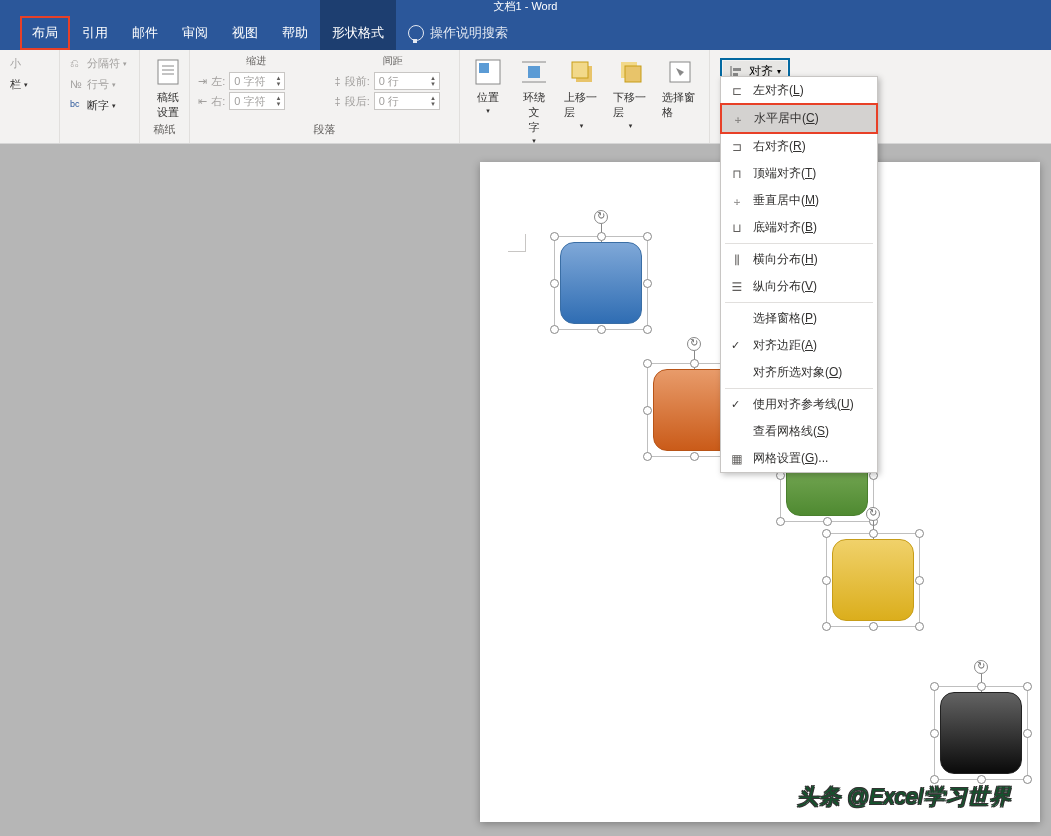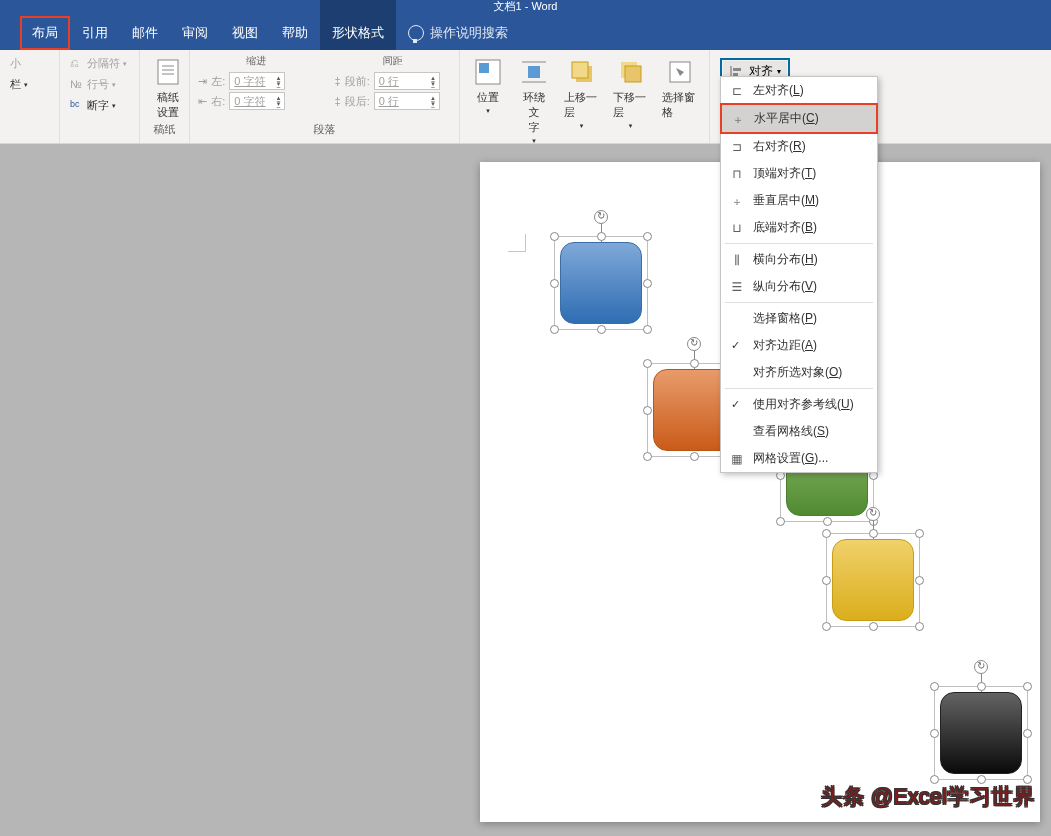--- a/index.html
+++ b/index.html
@@ -19,21 +19,21 @@
 .ribbon-group { border-right: 1px solid #e1dfdd; padding: 4px 8px; display: flex; flex-direction: column; justify-content: space-between; }
 .group-label { text-align: center; font-size: 11px; color: #605e5c; padding-bottom: 2px; }
 .group-body { flex: 1; display: flex; align-items: flex-start; gap: 6px; }
 .mini-btn { display: flex; align-items: center; gap: 3px; font-size: 11px; color: #323130; cursor: pointer; padding: 2px; }
 .mini-btn.disabled { color: #a19f9d; }
 .mini-icon { width: 14px; height: 14px; display: inline-block; }
 .stack { display: flex; flex-direction: column; gap: 2px; }
 .big-btn { display: flex; flex-direction: column; align-items: center; gap: 2px; font-size: 11px; color: #323130; cursor: pointer; padding: 2px 4px; }
 .big-icon { width: 32px; height: 32px; }
 .spin-row { display: flex; align-items: center; gap: 4px; font-size: 11px; color: #a19f9d; }
-.spin-input { width: 56px; height: 18px; border: 1px solid #c8c6c4; background: #fff; font-size: 11px; padding: 0 4px; color: #a19f9d; display: flex; align-items: center; justify-content: space-between; text-decoration: underline; }
+.spin-input { width: 56px; height: 18px; border: 1px solid #c8c6c4; background: #fff; font-size: 11px; padding: 0 4px; color: #a19f9d; display: flex; align-items: center; justify-content: space-between; }
 .spin-input.wide { width: 66px; text-align: right; }
 .carets { font-size: 7px; line-height: 6px; color: #605e5c; display: flex; flex-direction: column; }
 .header-label { font-size: 10px; color: #605e5c; text-align: center; padding-bottom: 2px; }
 
 .align-btn-wrap { position: absolute; top: 8px; left: 720px; border: 2px solid #0369a1; padding: 1px; }
 .align-btn { background: #e7e6e4; padding: 2px 6px; display: flex; align-items: center; gap: 4px; font-size: 12px; }
 .align-btn .caret { font-size: 8px; }
 
 .dropdown { position: absolute; top: 76px; left: 720px; width: 158px; background: #fff; border: 1px solid #c8c6c4; box-shadow: 2px 2px 6px rgba(0,0,0,0.25); z-index: 10; }
 .dd-item { display: flex; align-items: center; gap: 8px; padding: 5px 10px 5px 8px; font-size: 12px; color: #323130; cursor: pointer; position: relative; }
@@ -59,21 +59,21 @@
 .handle.bl { bottom: -5px; left: -5px; } .handle.br { bottom: -5px; right: -5px; }
 .handle.tm { top: -5px; left: calc(50% - 4px); } .handle.bm { bottom: -5px; left: calc(50% - 4px); }
 .handle.ml { left: -5px; top: calc(50% - 4px); } .handle.mr { right: -5px; top: calc(50% - 4px); }
 .shape { width: 82px; height: 82px; border-radius: 14px; }
 .s-blue { background: linear-gradient(180deg,#7fa8d8,#2f6db3); border: 1px solid #3a6ea5; }
 .s-orange { background: linear-gradient(180deg,#e89b6a,#ca5b19); border: 1px solid #b85417; }
 .s-green { background: linear-gradient(180deg,#8db96a,#4f8a31); border: 1px solid #4a7f2e; }
 .s-yellow { background: linear-gradient(180deg,#f0d16a,#dbae1c); border: 1px solid #c79d18; }
 .s-black { background: linear-gradient(180deg,#636363,#0a0a0a); border: 1px solid #222; }
 
-.watermark { position: absolute; right: 16px; bottom: 24px; font-size: 22px; color: #7f1d1d; text-shadow: -1px -1px 0 #333, 1px -1px 0 #333, -1px 1px 0 #333, 1px 1px 0 #333; }
+.watermark { position: absolute; right: 40px; bottom: 24px; font-size: 22px; color: #14532d; text-shadow: -1px -1px 0 #333, 1px -1px 0 #333, -1px 1px 0 #333, 1px 1px 0 #333; font-style: italic; }
 </style>
 </head>
 <body>
 
 <div class="title-bar">
     <span>文档1 - Word</span>
   </div>
 
 <div class="tabs">
   <div class="tab highlight">布局</div>

